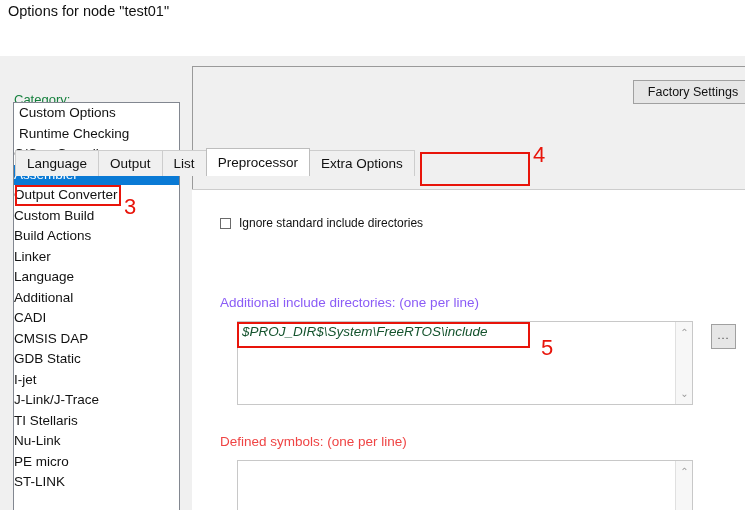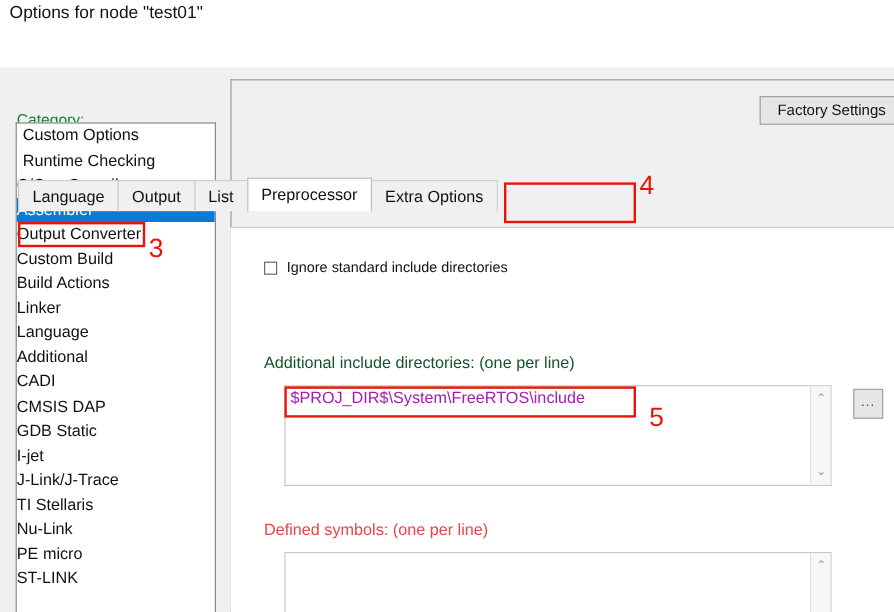--- a/index.html
+++ b/index.html
@@ -159,37 +159,38 @@
     font-size: 12px;
     color: #111111;
     white-space: nowrap;
   }
 
   
   #incl-label {
     position: absolute;
     left: 28px; top: 105px;
     font-size: 13.5px;
-    color: #14532d;
+    color: #8b5cf6;
     white-space: nowrap;
   }
   #incl-box {
     position: absolute;
     left: 45px; top: 131px;
     width: 456px; height: 84px;
     background: #ffffff;
     border: 1px solid #c8c8c8;
     box-sizing: border-box;
   }
   #incl-text {
     position: absolute;
     left: 4px; top: 2px;
     font-size: 13.5px;
-    color: #a21caf;
-    white-space: nowrap;
+    color: #14532d;
+    white-space: nowrap;
+    font-style: italic;
   }
   .vscroll {
     position: absolute;
     right: 0; top: 0;
     width: 17px; height: 100%;
     background: #f7f7f7;
     border-left: 1px solid #e0e0e0;
     box-sizing: border-box;
   }
   .vscroll .arrow {

